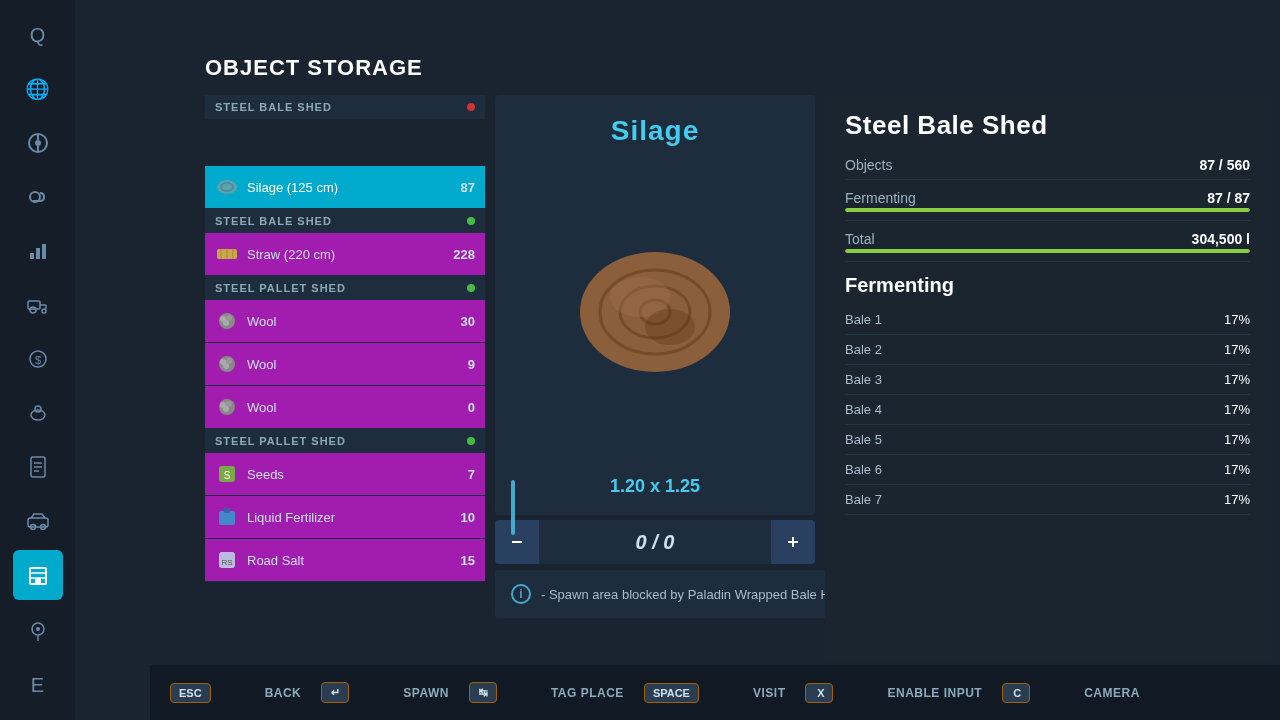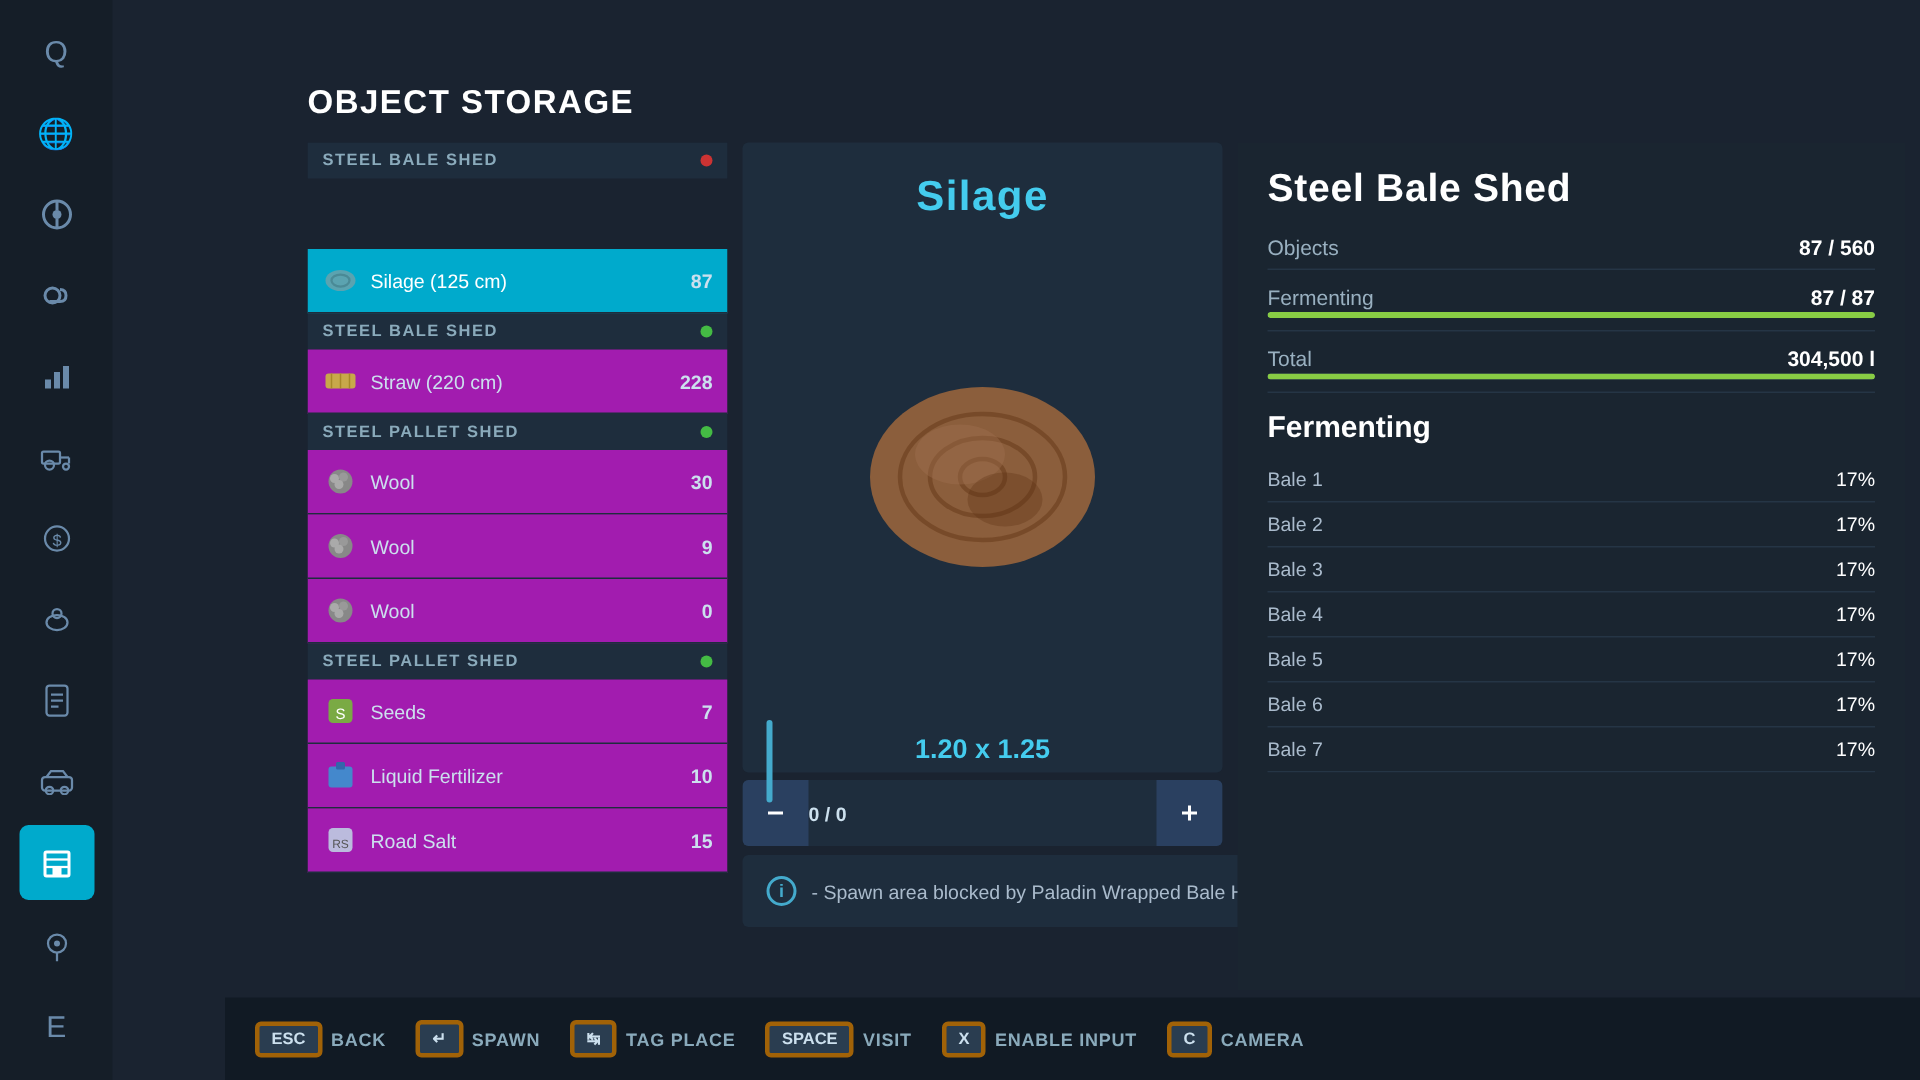--- a/index.html
+++ b/index.html
@@ -152,21 +152,21 @@
       flex: 1;
       display: flex;
       align-items: center;
       justify-content: center;
       width: 100%;
     }
     .preview-dimensions {
       color: #44ccee;
       font-size: 18px;
       font-weight: bold;
-      margin-bottom: 5px;
+      margin-bottom: 18px;
     }
 
     
     .quantity-control {
       position: absolute;
       left: 420px;
       top: 520px;
       width: 320px;
       height: 44px;
       display: flex;
@@ -182,24 +182,25 @@
       display: flex;
       align-items: center;
       justify-content: center;
       cursor: pointer;
       font-size: 20px;
       color: #fff;
       flex-shrink: 0;
     }
     .qty-display {
       flex: 1;
-      text-align: left;
-      font-size: 13px;
+      text-align: center;
+      font-size: 20px;
       color: #cce0ee;
       font-weight: bold;
+      font-style: italic;
     }
 
     
     .warning-panel {
       position: absolute;
       left: 420px;
       top: 570px;
       width: 735px;
       padding: 14px 16px;
       background: #1e2d3d;
@@ -332,35 +333,36 @@
       padding: 0 20px;
       gap: 20px;
     }
     .key-btn {
       display: flex;
       align-items: center;
       gap: 6px;
     }
     .key {
       background: #2a3d50;
-      border: 3px solid #a16207;
+      border: 1px solid #a16207;
       border-radius: 4px;
       padding: 3px 8px;
       font-size: 11px;
       font-weight: bold;
       color: #cce0ee;
       min-width: 28px;
       text-align: right;
     }
     .key-label {
       font-size: 12px;
       color: #8aaabb;
       font-weight: bold;
       letter-spacing: 0.5px;
       text-transform: uppercase;
+      margin-left: 48px;
     }
   </style>
 </head>
 <body>
 
 <div class="sidebar">
   <div class="sidebar-item">
       <span>Q</span>
     </div>
   <div class="sidebar-item">

